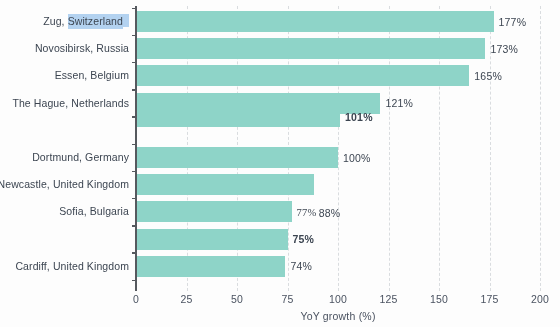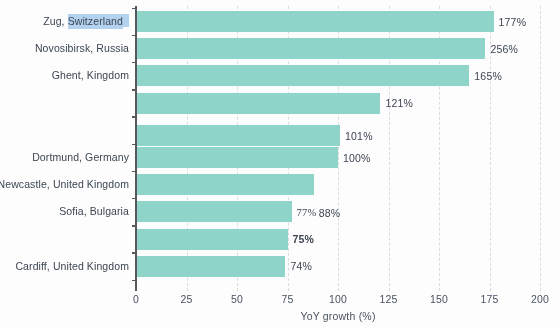--- a/index.html
+++ b/index.html
@@ -146,21 +146,22 @@
   }
 </style>
 </head>
 <body>
 
 <div id="chart-root">
 
   <div class="cat-labels">
       <div class="cat-label" style="top: 5px;">Zug, <span class="sel" style="background: rgb(179, 210, 240);">Switzerland</span><span class="sel-tail" style="background: rgb(179, 210, 240);"></span></div>
       <div class="cat-label" style="top: 32.2px;">Novosibirsk, Russia</div>
-      <div class="cat-label" style="top: 59.4px;">Ghent, Kingdom</div>
+      <div class="cat-label" style="top: 59.4px;">Essen, Belgium</div>
+      <div class="cat-label" style="top: 86.6px;">The Hague, Netherlands</div>
       <div class="cat-label" style="top: 141px;">Dortmund, Germany</div>
       <div class="cat-label" style="top: 168.2px;">Newcastle, United Kingdom</div>
       <div class="cat-label" style="top: 195.4px;">Sofia, Bulgaria</div>
       <div class="cat-label" style="top: 249.8px;">Cardiff, United Kingdom</div>
     </div>
 
   <div class="plot-area">
     <div class="gridlines">
         <div class="gridline" style="left: 50.5px;"></div>
         <div class="gridline" style="left: 101px;"></div>
@@ -171,31 +172,31 @@
         <div class="gridline" style="left: 353.5px;"></div>
         <div class="gridline" style="left: 404px;"></div>
       </div>
     <div class="bars">
         <div class="bar-row" style="top: 5px; width: 404px; padding-left: 12px;">
           <div class="bar" style="width: 357.54px; background: rgb(142, 212, 200);"></div>
           <div class="bar-value" style="left: 362.54px;">177%</div>
         </div>
         <div class="bar-row" style="top: 32.2px; width: 404px;">
           <div class="bar" style="width: 349.46px; background: rgb(142, 212, 200);"></div>
-          <div class="bar-value" style="left: 354.46px;">256%</div>
+          <div class="bar-value" style="left: 354.46px;">173%</div>
         </div>
         <div class="bar-row" style="top: 59.4px; width: 404px;">
           <div class="bar" style="width: 333.3px; background: rgb(142, 212, 200);"></div>
           <div class="bar-value" style="left: 338.3px;">165%</div>
         </div>
         <div class="bar-row" style="top: 86.6px; width: 404px;">
           <div class="bar" style="width: 244.42px; background: rgb(142, 212, 200);"></div>
           <div class="bar-value" style="left: 249.42px;">121%</div>
         </div>
-        <div class="bar-row" style="top: 119px; width: 404px;">
+        <div class="bar-row" style="top: 100px; width: 404px; font-weight: bold;">
           <div class="bar" style="width: 204.02px; background: rgb(142, 212, 200);"></div>
           <div class="bar-value" style="left: 209.02px;">101%</div>
         </div>
         <div class="bar-row" style="top: 141px; width: 404px;">
           <div class="bar" style="width: 202px; background: rgb(142, 212, 200);"></div>
           <div class="bar-value" style="left: 207px;">100%</div>
         </div>
         <div class="bar-row" style="top: 168.2px; width: 404px;">
           <div class="bar" style="width: 177.76px; background: rgb(142, 212, 200);"></div>
           <div class="bar-value" style="left: 182.76px; margin-top: 28px;">88%</div>

